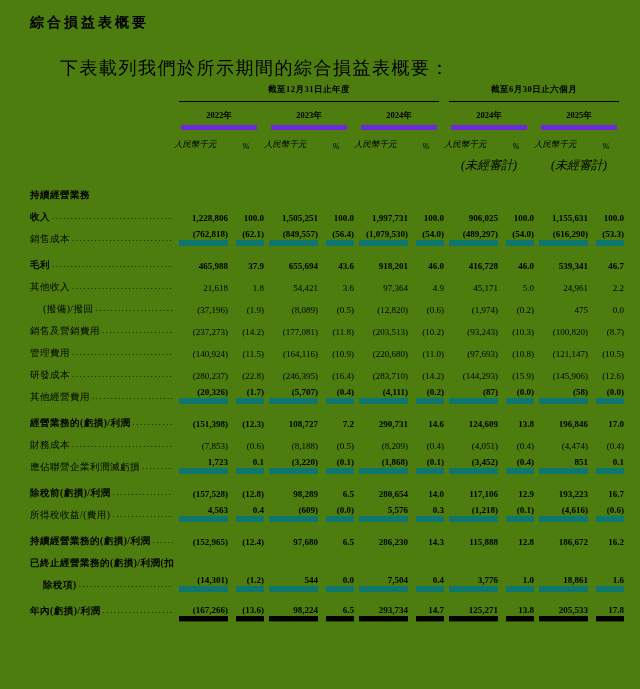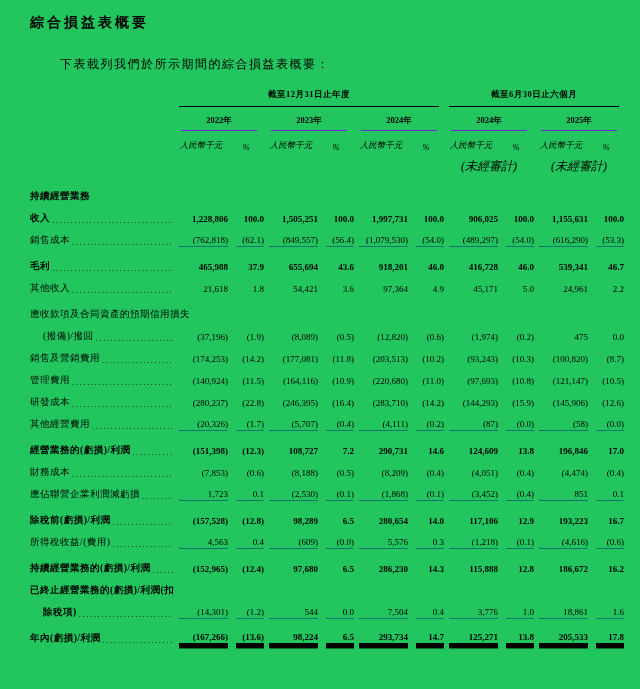--- a/index.html
+++ b/index.html
@@ -1,68 +1,68 @@
 <!DOCTYPE html>
 <html><head>
 <meta charset="utf-8">
 <style>
   html,body{margin:0;padding:0;background:#e8e8e8;}
   .page{
-    position:relative;width:640px;height:689px;background:#22c55e;
+    position:relative;width:640px;height:689px;background:#4d7c0f;
     font-family:"Liberation Serif","DejaVu Serif",serif;color:#000;
     overflow:hidden;
   }
   .title{
     margin:0;padding:14px 0 0 30px;font-size:14px;font-weight:bold;
     letter-spacing:3px;
   }
   .intro{
-    margin:0;padding:24px 0 0 60px;font-size:12px;letter-spacing:1.5px;
+    margin:0;padding:24px 0 0 60px;font-size:18px;letter-spacing:1.5px;
   }
   table.fin{
-    margin:16px 0 0 30px;border-collapse:collapse;table-layout:fixed;
+    margin:4px 0 0 30px;border-collapse:collapse;table-layout:fixed;
     width:594px;
   }
   col.c-lbl{width:144px;}
   col.c-val{width:54px;}
   col.c-pct{width:36px;}
   thead td{padding:0;vertical-align:bottom;}
   .grp{
     text-align:center;font-weight:bold;font-size:8.5px;letter-spacing:0.5px;
     border-bottom:1px solid #000;padding:0 0 3px 0;margin:0 5px;height:14px;
   }
   .yr{
     text-align:center;font-weight:bold;font-size:8.5px;
-    border-bottom:1px solid #6d28d9;padding:8px 0 3px 0;margin:0 7px;
+    border-bottom:5px solid #6d28d9;padding:8px 0 3px 0;margin:0 7px;
   }
   td.unit{
-    text-align:center;font-style:italic;font-size:8.5px;padding-top:9px;
+    text-align:left;font-style:italic;font-size:8.5px;padding-top:9px;
   }
   td.pcthead{
     text-align:center;font-style:italic;font-size:8.5px;padding-top:9px;
   }
   td.unaud{
     text-align:center;font-style:italic;font-size:12px;padding-top:6px;height:16px;
   }
   tbody td{padding:0;vertical-align:bottom;height:22px;font-size:9.5px;}
   tr.gap td{padding-top:4px;}
   tr.first td{padding-top:6px;}
   td.lbl{white-space:nowrap;overflow:hidden;}
-  td.lbl .row-flex{display:flex;align-items:flex-end;}
+  td.lbl .row-flex{display:flex;align-items:flex-start;}
   td.lbl .txt{white-space:nowrap;letter-spacing:0.5px;}
   td.lbl.ind .row-flex{padding-left:13px;}
   .b{font-weight:bold;}
   .dots{
     flex:1;overflow:hidden;white-space:nowrap;letter-spacing:1.5px;
     font-weight:normal;font-size:9px;margin:0 1px 0 2px;
   }
   td.num{text-align:right;font-size:9px;}
   td.num .cl{margin-left:5px;text-align:right;padding-bottom:1px;}
   td.num.pct .cl{margin-left:8px;}
-  .cl.u{border-bottom:1px solid #0f766e;}
+  .cl.u{border-bottom:6px solid #0f766e;font-weight:bold;}
   .cl.uu{border-bottom:2.2px solid #000;box-shadow:0 3.4px 0 #000;}
 </style>
 </head>
 <body>
 
 <div class="page">
   <h1 class="title">綜合損益表概要</h1>
   <p class="intro">下表載列我們於所示期間的綜合損益表概要：</p>
 
   <table class="fin">
@@ -282,27 +282,20 @@
           <td class="num pct">
             <div class="cl">5.0</div>
           </td>
           <td class="num val">
             <div class="cl">24,961</div>
           </td>
           <td class="num pct">
             <div class="cl">2.2</div>
           </td>
         </tr>
-        <tr class="gap">
-          <td colspan="11" class="lbl">
-            <div class="row-flex">
-              <span class="txt">應收款項及合同資產的預期信用損失</span>
-            </div>
-          </td>
-        </tr>
         <tr>
           <td class="lbl ind">
             <div class="row-flex">
               <span class="txt">(撥備)/撥回</span>
               <span class="dots">........................................................................................................................</span>
             </div>
           </td>
           <td class="num val">
             <div class="cl">(37,196)</div>
           </td>
@@ -335,21 +328,21 @@
           </td>
         </tr>
         <tr>
           <td class="lbl">
             <div class="row-flex">
               <span class="txt">銷售及營銷費用</span>
               <span class="dots">........................................................................................................................</span>
             </div>
           </td>
           <td class="num val">
-            <div class="cl">(174,253)</div>
+            <div class="cl">(237,273)</div>
           </td>
           <td class="num pct">
             <div class="cl">(14.2)</div>
           </td>
           <td class="num val">
             <div class="cl">(177,081)</div>
           </td>
           <td class="num pct">
             <div class="cl">(11.8)</div>
           </td>
@@ -569,21 +562,21 @@
               <span class="dots">........................................................................................................................</span>
             </div>
           </td>
           <td class="num val">
             <div class="cl u">1,723</div>
           </td>
           <td class="num pct">
             <div class="cl u">0.1</div>
           </td>
           <td class="num val">
-            <div class="cl u">(2,530)</div>
+            <div class="cl u">(3,220)</div>
           </td>
           <td class="num pct">
             <div class="cl u">(0.1)</div>
           </td>
           <td class="num val">
             <div class="cl u">(1,868)</div>
           </td>
           <td class="num pct">
             <div class="cl u">(0.1)</div>
           </td>

